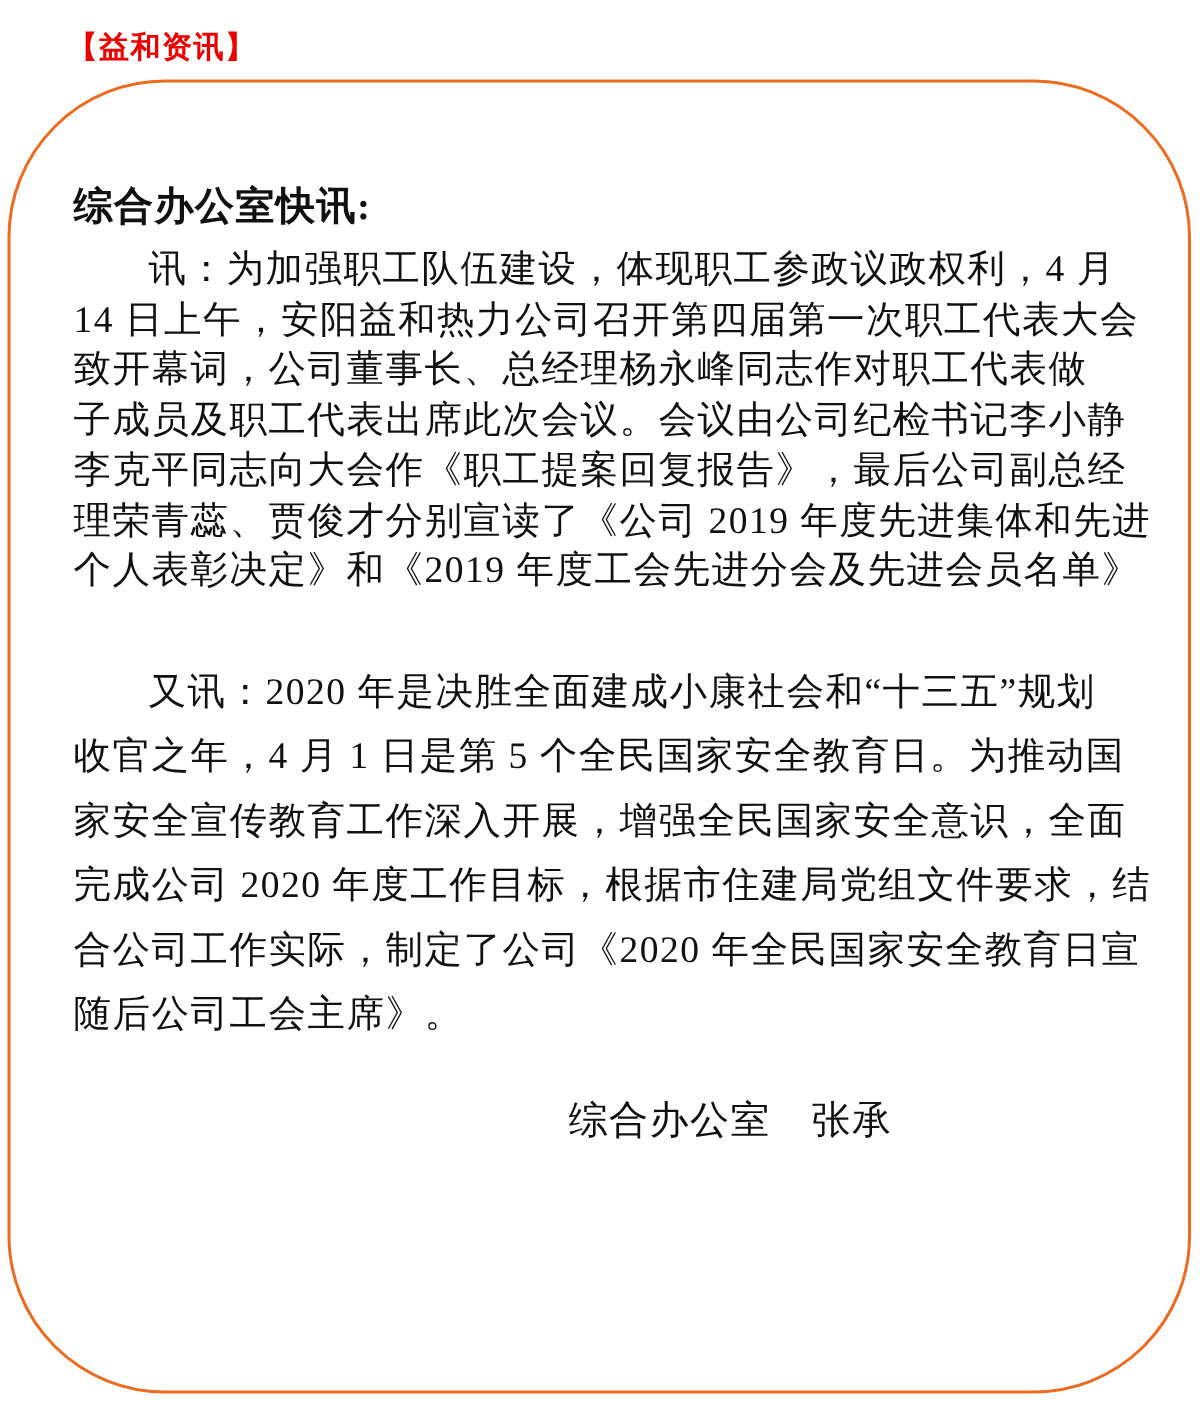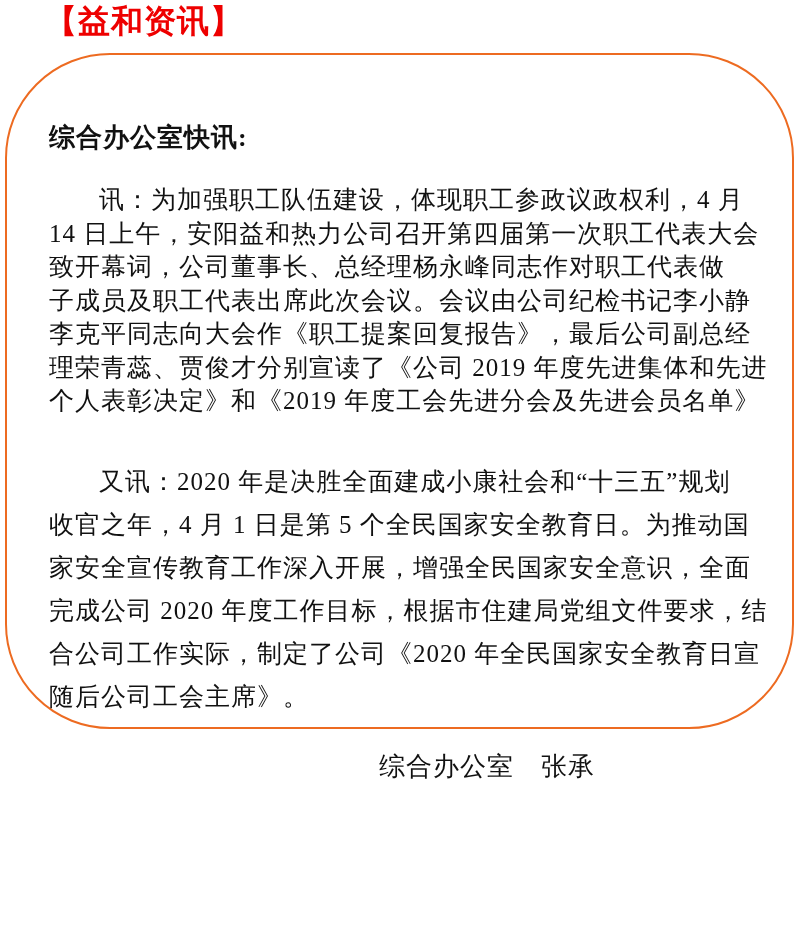--- a/index.html
+++ b/index.html
@@ -10,33 +10,33 @@
   }
   body {
     position: relative;
     width: 800px;
     height: 934px;
     overflow: hidden;
   }
   .masthead {
     position: absolute;
     left: 45px;
-    top: 0;
+    top: 18px;
     font-family: "Liberation Sans", sans-serif;
-    font-size: 32px;
+    font-size: 20px;
     font-weight: bold;
     color: #ee0000;
     letter-spacing: 1px;
   }
   .frame {
     position: absolute;
     left: 5px;
     top: 53px;
     width: 789px;
-    height: 676px;
+    height: 876px;
     border: 2px solid #ed6b21;
     border-radius: 105px;
     background: #ffffff;
   }
   .content {
     position: absolute;
     left: 0;
     top: 0;
     width: 100%;
     height: 100%;
@@ -47,21 +47,21 @@
     font-size: 26px;
     font-weight: bold;
     line-height: 34px;
     letter-spacing: 1px;
   }
   .para {
     font-size: 25px;
     letter-spacing: 1px;
   }
   .para-1 {
-    margin-top: 28px;
+    margin-top: 8px;
     line-height: 33.5px;
   }
   .para-2 {
     margin-top: 42px;
     line-height: 43px;
   }
   .line { white-space: nowrap; }
   .line.indent { text-indent: 2em; }
   .signature {
     margin-top: 32px;

